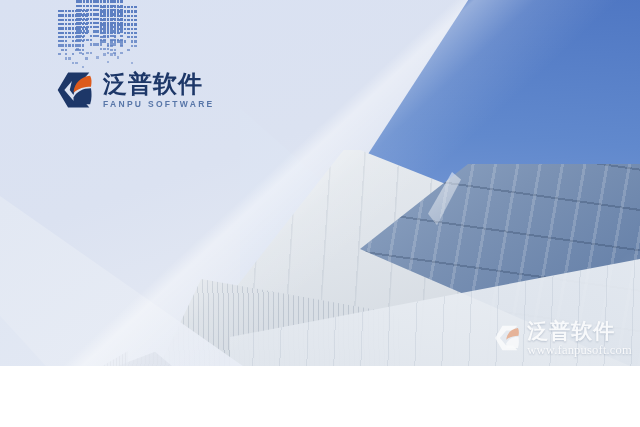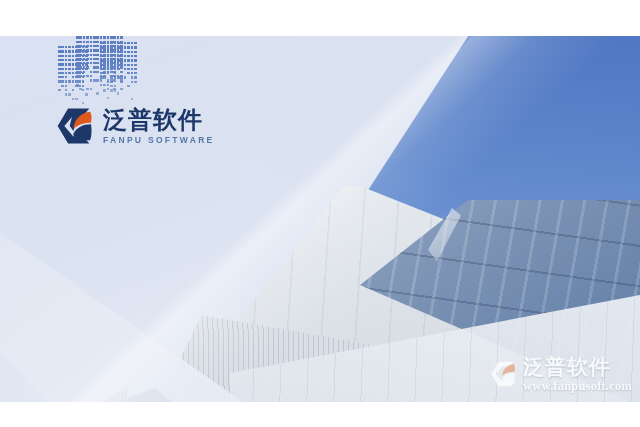--- a/index.html
+++ b/index.html
@@ -11,21 +11,20 @@
     font-family: "Liberation Sans", sans-serif;
   }
 
   
   #banner {
     position: relative;
     width: 640px;
     height: 366px;
     overflow: hidden;
     background: #d7dff0;
-    margin-top: 36px;
   }
 
   
   .bg-base {
     position: absolute;
     inset: 0;
     background:
       linear-gradient(160deg, #d9e1f2 0%, #dbe2f1 40%, #e4e9f3 70%, #eef1f6 100%);
   }
 
@@ -307,21 +306,21 @@
     font-size: 21px;
     font-weight: 700;
     color: #ffffff;
     letter-spacing: 1px;
     white-space: nowrap;
     text-shadow: 0 1px 2px rgba(70,90,120,0.35);
   }
   .wm-url {
     font-family: "Liberation Serif", serif;
     font-size: 12.5px;
-    font-weight: 700;
+    font-weight: 400;
     color: #ffffff;
     letter-spacing: 0.2px;
     margin-top: 3px;
     white-space: nowrap;
     text-shadow: 0 1px 2px rgba(70,90,120,0.35);
   }
 </style>
 </head>
 <body>
 

